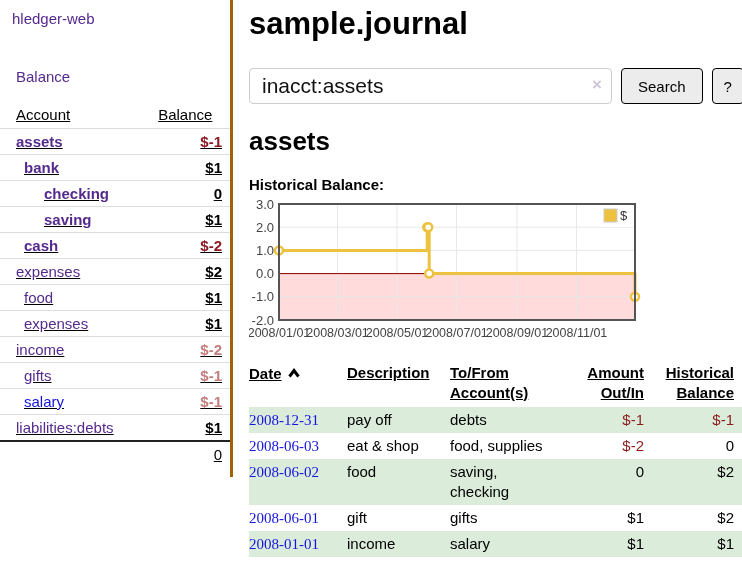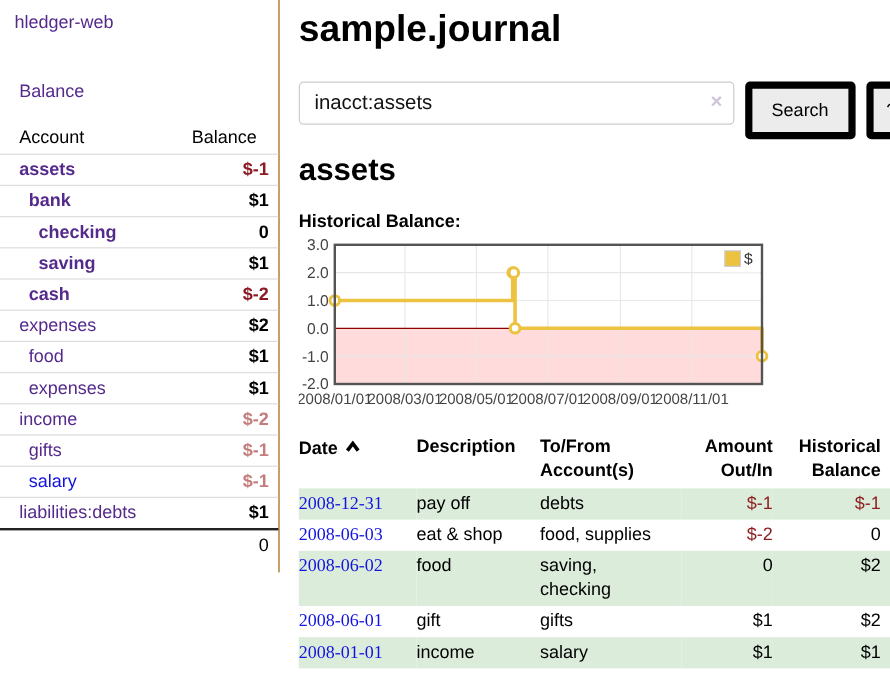--- a/index.html
+++ b/index.html
@@ -8,72 +8,72 @@
     width:742px; height:582px; overflow:hidden;
     background:#fff; color:#000;
     font-family:"Liberation Sans", sans-serif; font-size:15px;
   }
   a { text-decoration:none; }
   .layout { display:flex; align-items:flex-start; }
 
   
   aside {
     width:233px; flex:0 0 233px;
-    border-right:1px solid #a16207;
+    border-right:3px solid #a16207;
     padding-bottom:10px;
   }
   .app-title { display:inline-block; margin:10px 0 0 12px; color:#552a8d; }
   .nav-journal { display:inline-block; margin:41px 0 0 16px; color:#552a8d; }
-  .acct-table { width:100%; border-collapse:collapse; margin-top:19px; }
+  .acct-table { width:100%; border-collapse:collapse; margin-top:19px;text-decoration:underline; }
   .acct-table th { font-weight:normal; text-align:left; padding:2px 0 5px 16px; }
   .acct-table th.bal-h { text-align:center; padding:2px 8px 5px 0; }
   .acct-table td { padding:3px 0; line-height:19px; }
   .acct-row td { border-top:1px solid #ddd; }
   .acct-cell.i1 { padding-left:16px; }
   .acct-cell.i2 { padding-left:24px; }
-  .acct-cell.i3 { padding-left:32px; }
+  .acct-cell.i3 { padding-left:44px; }
   .acct-link { color:#552a8d; }
   .acct-link.blue { color:#1212dd; }
   .acct-link.bold { font-weight:bold; }
   .bal-cell { text-align:right; padding-right:8px !important; font-weight:bold; }
   .bal-cell.neg-strong { color:#8c1a23; }
   .bal-cell.neg-soft { color:#c47d7d; }
   .total-row td { border-top:2px solid #222; font-weight:normal; }
   .total-row .bal-cell { font-weight:normal; }
 
   
   main { flex:1 1 auto; padding:6px 0 0 16px; }
   h1.journal-title { margin:0; font-size:31px; font-weight:bold; }
   .search-row { margin-top:26px; display:flex; align-items:stretch; height:36px; }
   .search-box { position:relative; width:363px; height:36px; }
   .search-box input {
     width:100%; height:36px; border:1px solid #ccc; border-radius:4px;
     padding:0 30px 0 12px; font-family:"Liberation Sans",sans-serif;
-    font-size:17px; color:#111; outline:none;
+    font-size:21px; color:#111; outline:none;
   }
   .clear-icon {
     position:absolute; right:10px; top:8px; color:#cdc5da;
     font-weight:bold; font-size:17px; line-height:17px; cursor:pointer;
   }
   .btn {
-    margin-left:9px; height:48px; background:#ececec; border:6px solid #000000;
+    margin-left:9px; height:36px; background:#ececec; border:1px solid #000000;
     border-radius:4px; font-family:"Liberation Sans",sans-serif; font-size:15px;
     color:#000; padding:0 16px; cursor:pointer;
   }
   .btn.help { padding:0 11px; }
   h2.account-title { margin:22px 0 0; font-size:26px; font-weight:bold; }
   .chart-label { margin-top:19px; font-weight:bold; font-size:15px; }
   .chart-wrap { margin-top:6px; }
   .chart-wrap svg { display:block; }
 
   
   .register { margin-top:16px; width:493px; border-collapse:collapse; }
   .register th {
     font-weight:bold; text-align:left; vertical-align:top;
-    padding:2px 0 4px 0; line-height:20px;
+    padding:2px 0 4px 0; line-height:20px;text-decoration:underline;
   }
   .register th.num, .register td.num { text-align:right; }
   .register col.c-date { width:98px; }
   .register col.c-desc { width:103px; }
   .register col.c-acct { width:118px; }
   .register col.c-amt  { width:76px; }
   .register col.c-bal  { width:98px; }
   .register td { padding:3px 0; vertical-align:top; line-height:20px; }
   .register td.acct, .register th.acct { padding-right:18px; }
   .register td.num.bal, .register th.num.bal { padding-right:8px; }

